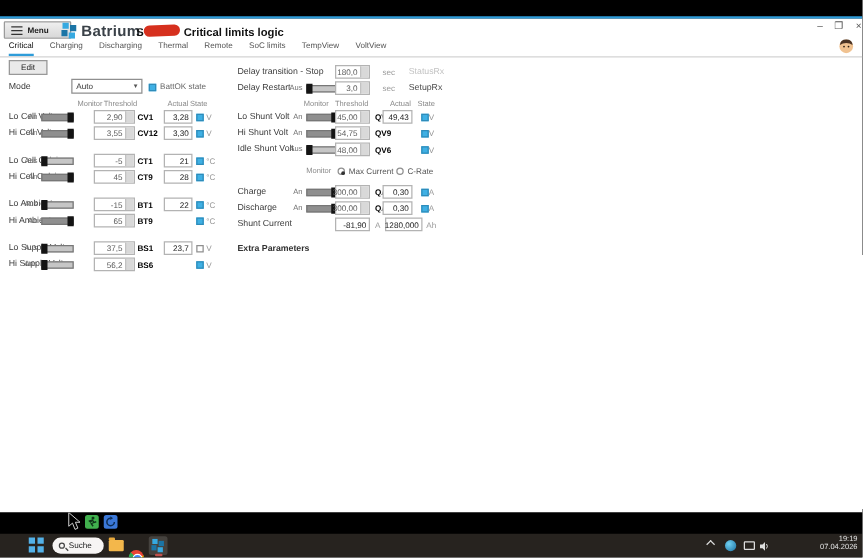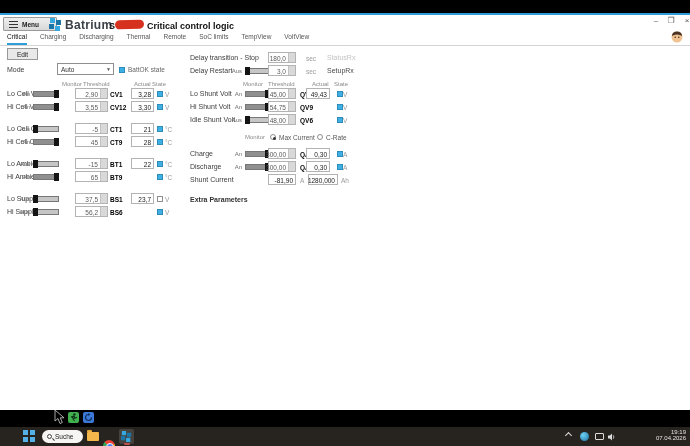--- a/index.html
+++ b/index.html
@@ -131,21 +131,21 @@
     </div>
     <svg class="brand-logo" viewBox="0 0 13 13">
       <rect x="1" y="0" width="5" height="5" fill="#36a9e1"></rect>
       <rect x="7" y="2" width="5" height="5" fill="#1b75a6"></rect>
       <rect x="0" y="6" width="5" height="5" fill="#1b75a6"></rect>
       <rect x="6" y="8" width="5" height="5" fill="#36a9e1"></rect>
     </svg>
     <span id="brand">Batrium</span>
     <span id="title-prefix">S</span>
     <span id="redaction"></span>
-    <span id="page-title">Critical control logic</span>
+    <span id="page-title">Critical limits logic</span>
     <span id="win-min" class="winctl">–</span>
     <span id="win-max" class="winctl">❐</span>
     <span id="win-close" class="winctl">×</span>
     <svg id="avatar" viewBox="0 0 12 12">
       <circle cx="6" cy="6" r="5.5" fill="#f0c291"></circle>
       <path d="M1 5 Q1 .5 6 .5 Q11 .5 11 5 Q9 3.4 6 3.4 Q3 3.4 1 5Z" fill="#4a3324"></path>
       <circle cx="4.2" cy="6.2" r=".7" fill="#2a1d12"></circle>
       <circle cx="7.8" cy="6.2" r=".7" fill="#2a1d12"></circle>
     </svg>
 

